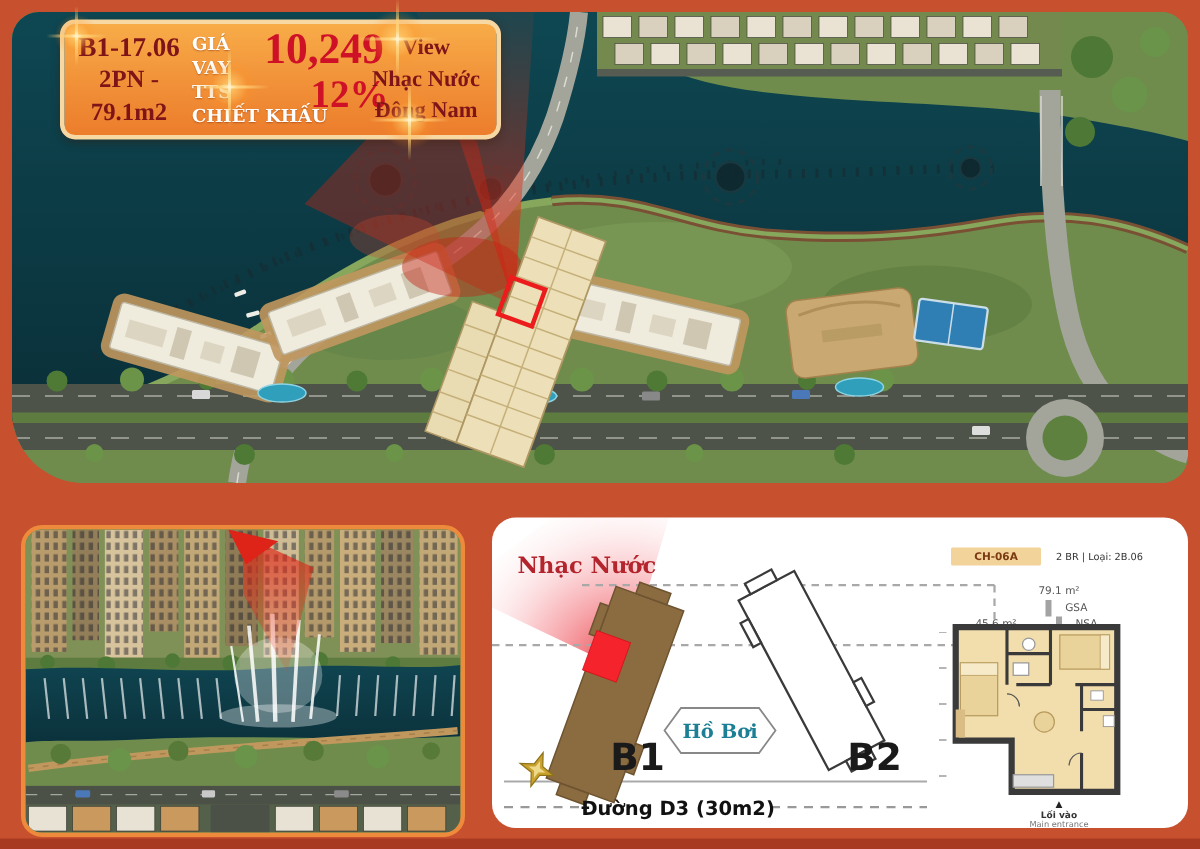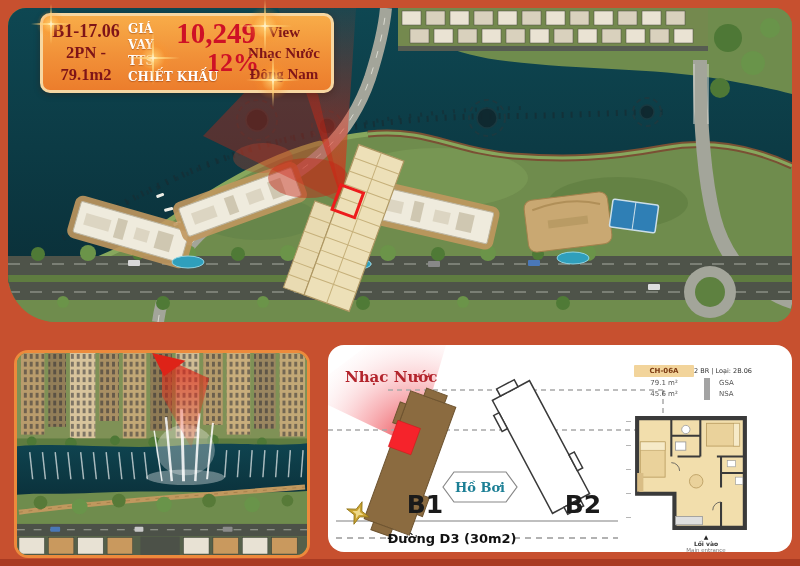--- a/index.html
+++ b/index.html
@@ -40,23 +40,23 @@
   
   .panel{position:absolute;left:328px;top:345px;width:464px;height:207px;background:#FFFFFF;
          border-radius:16px;overflow:hidden;}
   .panel > svg.siteplan{position:absolute;left:0;top:0;width:464px;height:207px;}
 
   .fp-card{position:absolute;left:296px;top:14px;width:162px;height:192px;}
   .fp-head{position:absolute;left:10px;top:6px;width:144px;font-family:"DejaVu Sans",sans-serif;}
   .fp-row{display:flex;align-items:center;}
   .fp-code{width:60px;height:12px;background:#F2D49B;border-radius:1px;color:#7C3A12;
            font-size:7px;font-weight:bold;text-align:center;line-height:12px;}
-  .fp-info{font-size:6.5px;color:#333;line-height:12px;white-space:nowrap;}
+  .fp-info{margin-left:10px;font-size:6.5px;color:#333;line-height:12px;white-space:nowrap;}
   .fp-area{width:60px;text-align:center;font-size:7px;color:#555;line-height:11px;}
-  .fp-lab{margin-left:10px;padding-left:9px;border-left:6px solid #a3a3a3;font-size:7px;color:#555;line-height:11px;}
+  .fp-lab{margin-left:10px;padding-left:9px;border-left:4px solid #a3a3a3;font-size:7px;color:#555;line-height:11px;}
   .fp-plan{position:absolute;left:10px;top:56px;width:114px;height:116px;}
   .fp-plan svg{display:block;width:100%;height:100%;}
   .dim-marks{position:absolute;left:2px;top:62px;width:5px;height:100px;
              background:repeating-linear-gradient(180deg,#B5B5B5 0 1px,transparent 1px 24px);}
   .entrance{position:absolute;left:44px;top:174px;width:76px;text-align:center;
             font-family:"DejaVu Sans",sans-serif;color:#333;}
   .entrance .tri{font-size:6px;line-height:7px;color:#222;}
   .entrance .vi{font-size:6px;font-weight:bold;line-height:7px;}
   .entrance .en{font-size:5.5px;color:#777;line-height:7px;}
 
@@ -464,21 +464,21 @@
       <text x="17" y="37" font-family="DejaVu Serif, serif" font-weight="bold" font-size="15" fill="#B3242C">Nhạc Nước</text>
     </svg>
 
     <div class="fp-card">
       <div class="dim-marks"></div>
       <div class="fp-head">
         <div class="fp-row">
           <div class="fp-code">CH-06A</div>
           <div class="fp-info">2 BR | Loại: 2B.06</div>
         </div>
-        <div class="fp-row" style="margin-top:1px;">
+        <div class="fp-row" style="margin-top:12px;flex-direction:column;">
           <div class="fp-area">79.1 m²</div>
           <div class="fp-lab">GSA</div>
         </div>
         <div class="fp-row">
           <div class="fp-area">45.6 m²</div>
           <div class="fp-lab">NSA</div>
         </div>
       </div>
 
       <div class="fp-plan">

